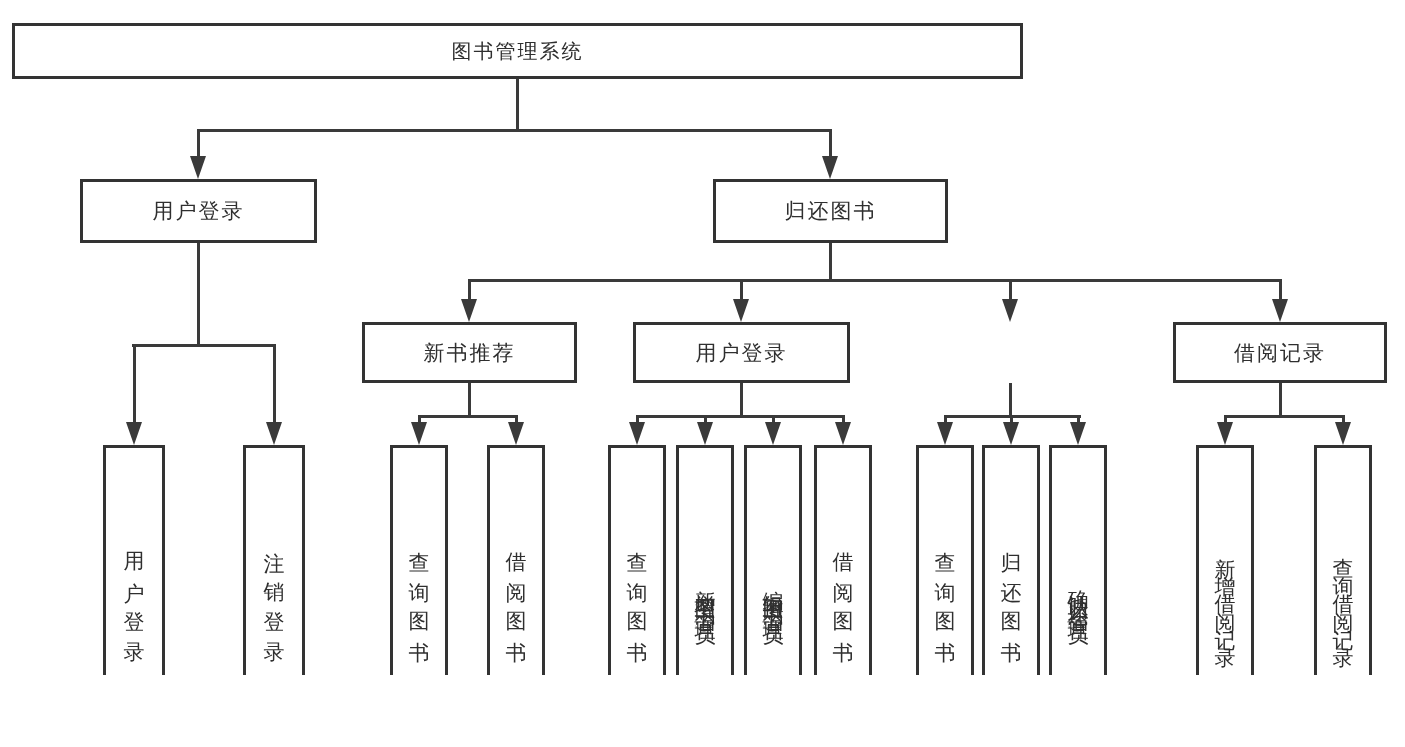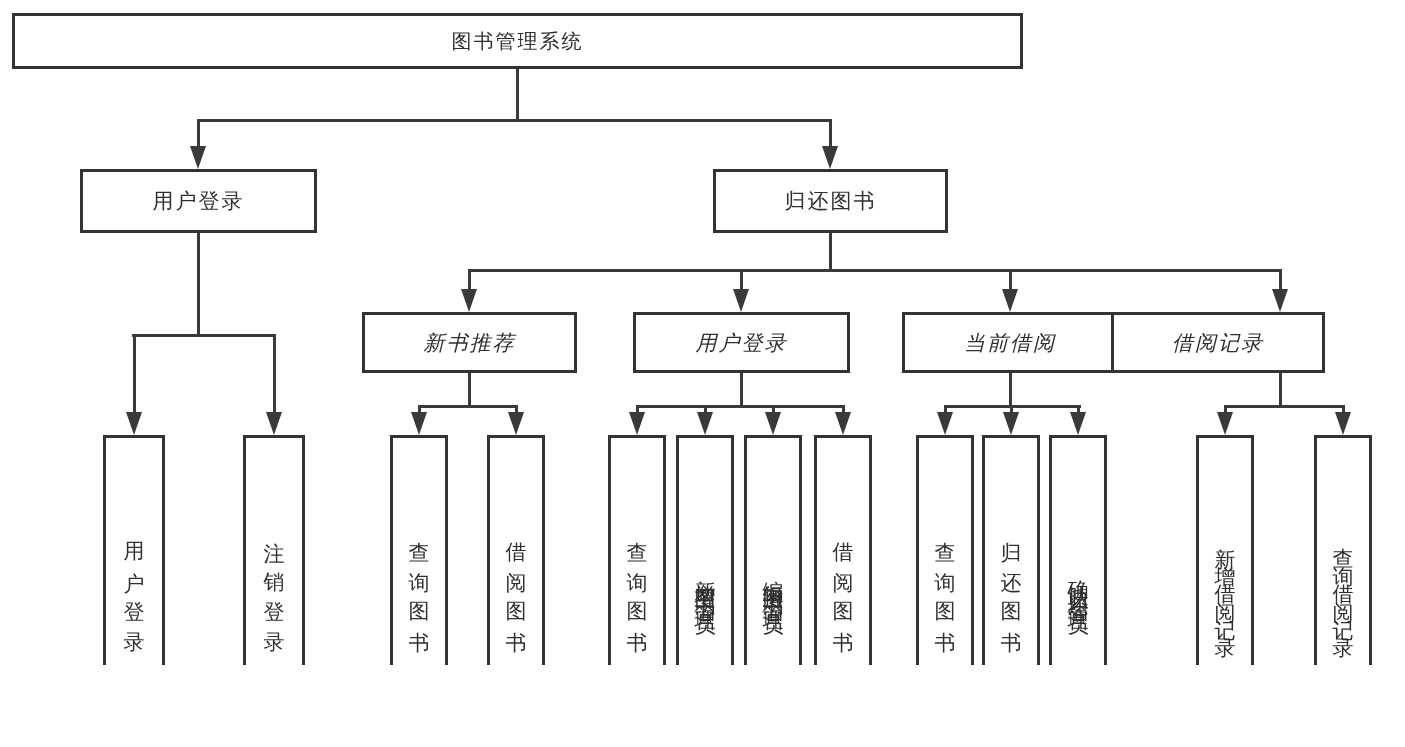--- a/index.html
+++ b/index.html
@@ -2,32 +2,33 @@
 <html style="--line: #3a3a3a; --border: #333333; --text: #2f2f2f; --background: #ffffff; --watermark: #c8c8c8;"><head>
 <meta charset="utf-8">
 <style>
   html,body { margin:0; padding:0; background:#fff; }
   .canvas {
     position:relative; width:1405px; height:665px;
     background:var(--background,#fff);
     font-family:"Liberation Sans", sans-serif;
     color:var(--text,#2f2f2f);
     overflow:hidden;
+    margin-top:10px;
   }
   .node {
     position:absolute; box-sizing:border-box;
     border:3px solid var(--border,#333);
     background:#fff;
     display:flex; align-items:center; justify-content:center;
     font-size:21px; letter-spacing:2px; color:var(--text,#2f2f2f);
     z-index:2;
   }
   .root { left:12px; top:13px; width:1011px; height:56px; font-size:20px; }
   .l2   { top:169px; height:64px; }
-  .l3   { top:312px; height:61px;font-style:italic; }
+  .l3   { top:312px; height:61px; }
   .leaf {
     top:435px; height:300px;
     writing-mode:vertical-rl; text-orientation:mixed;
     font-size:21px;
   }
   .sp-lg { letter-spacing:30px; }
   .sp-md { letter-spacing:18px; }
   .sp-sm { letter-spacing:5px; }
   .vl { position:absolute; width:3px;  background:var(--line,#3a3a3a); z-index:1; }
   .hl { position:absolute; height:3px; background:var(--line,#3a3a3a); z-index:1; }
@@ -73,22 +74,21 @@
   <div class="ah" style="left:461px;top:289px"></div>
   <div class="vl" style="left:740px;top:269px;height:22px"></div>
   <div class="ah" style="left:733px;top:289px"></div>
   <div class="vl" style="left:1009px;top:269px;height:22px"></div>
   <div class="ah" style="left:1002px;top:289px"></div>
   <div class="vl" style="left:1279px;top:269px;height:22px"></div>
   <div class="ah" style="left:1272px;top:289px"></div>
 
   <div class="node l3" style="left:362px;width:215px">新书推荐</div>
   <div class="node l3" style="left:633px;width:217px">用户登录</div>
-  <div class="node l3" style="left:902px;width:216px">当前借阅</div>
-  <div class="node l3" style="left:1111px;width:214px">借阅记录</div>
+  <div class="node l3" style="left:1173px;width:214px">借阅记录</div>
 
   <div class="vl" style="left:468px;top:373px;height:35px"></div>
   <div class="hl" style="left:418px;top:405px;width:100px"></div>
   <div class="vl" style="left:418px;top:405px;height:10px"></div>
   <div class="ah" style="left:411px;top:412px"></div>
   <div class="vl" style="left:515px;top:405px;height:10px"></div>
   <div class="ah" style="left:508px;top:412px"></div>
 
   <div class="vl" style="left:740px;top:373px;height:35px"></div>
   <div class="hl" style="left:636px;top:405px;width:209px"></div>

